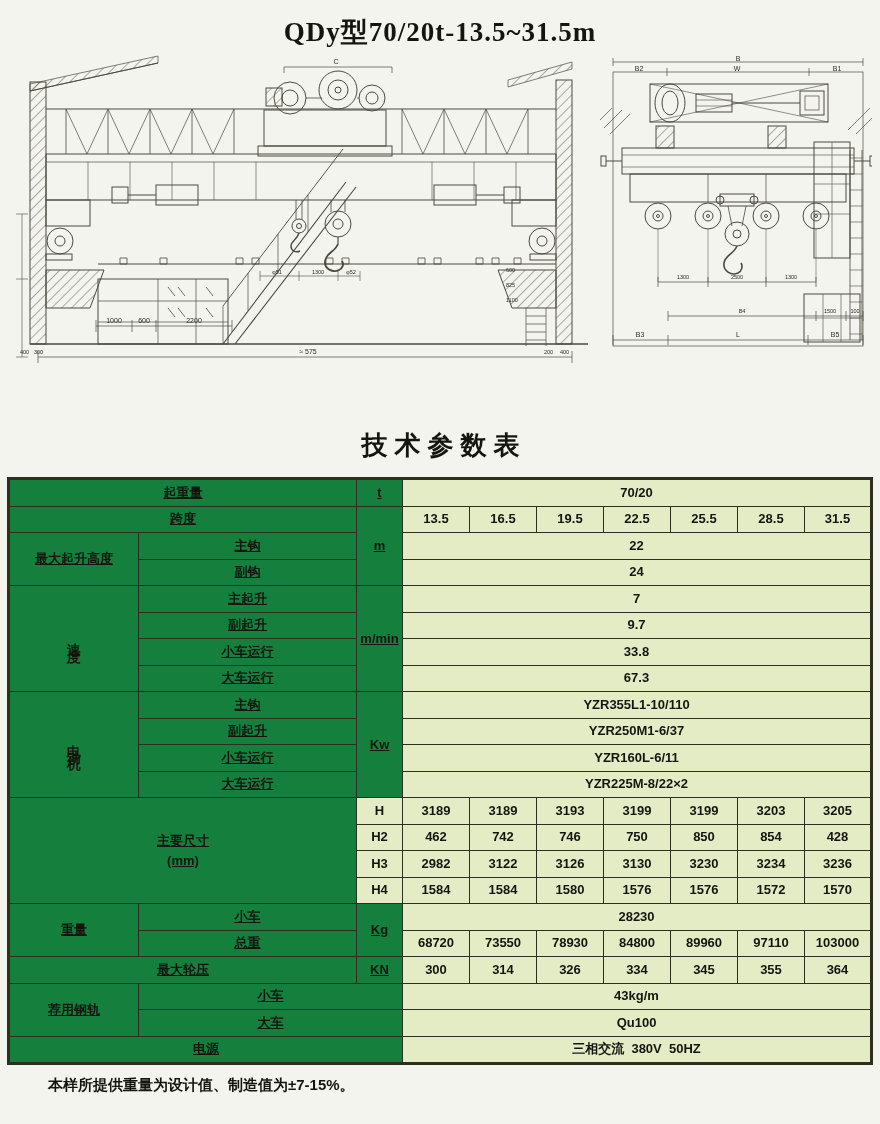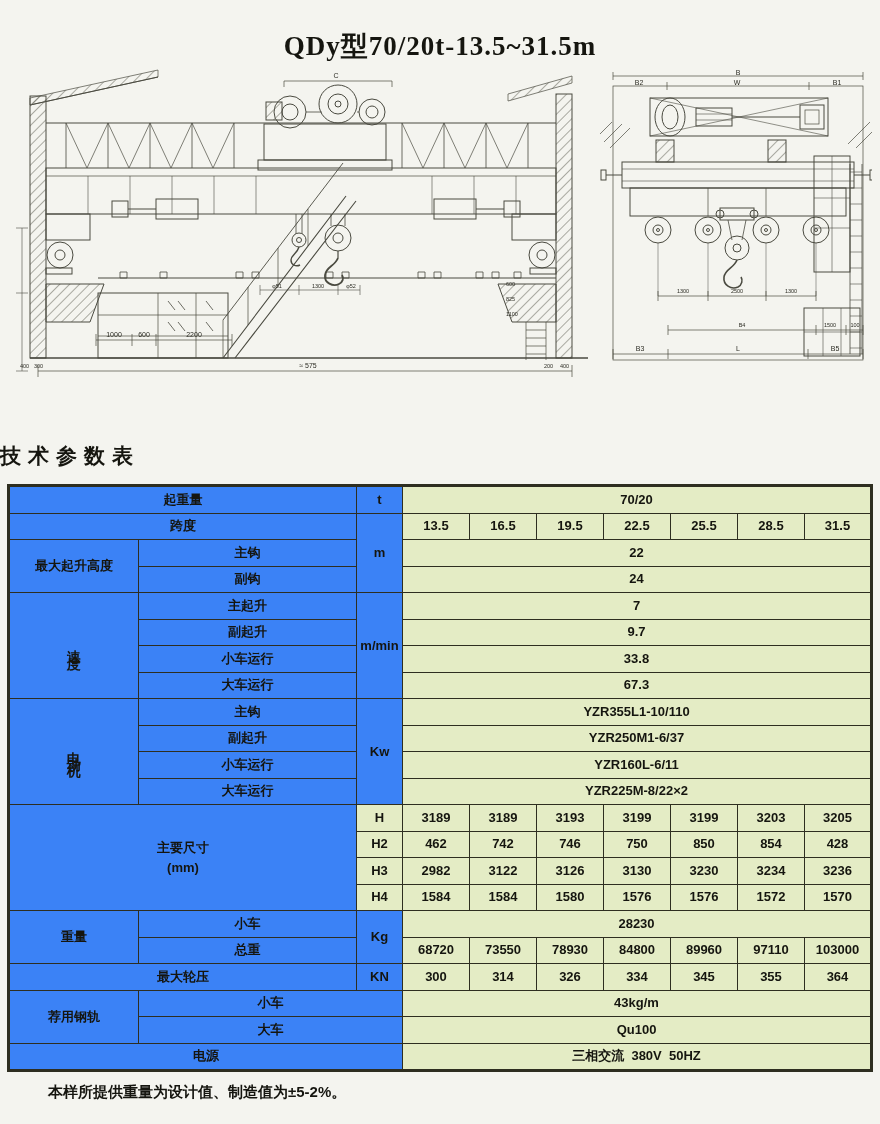--- a/index.html
+++ b/index.html
@@ -9,50 +9,50 @@
     font-family:"Liberation Sans",sans-serif;
     color:#15150f;
     overflow:hidden;
   }
   .page-title{
     text-align:center;
     font-family:"Liberation Serif",serif;
     font-weight:bold;
     font-size:27px;
     letter-spacing:1px;
-    padding-top:28px;
+    padding-top:14px;
     margin:0 0 4px 0;
   }
   svg.drawing{display:block;margin:2px 8px 0 8px;}
   .dim{font-family:"Liberation Sans",sans-serif;font-size:7px;fill:#2c2c24;stroke:none;}
   .dim-s{font-size:5.5px;}
   .table-title{
-    text-align:left;
-    font-size:21px;
+    text-align:center;
+    font-size:26px;
     font-weight:bold;
     letter-spacing:7px;
-    margin:52px 0 14px 0;
+    margin:52px 0 14px 8px;
   }
   table.spec{
     border-collapse:collapse;
     table-layout:fixed;
     margin-left:7px;
     border:3px solid #2e2e20;
   }
   table.spec td{
     border:1.5px solid #2e2e20;
     height:25.5px;
     padding:0 2px;
     text-align:center;
     font-weight:bold;
     font-size:13px;
     line-height:1.05;
     overflow:hidden;
   }
-  td.g{background:#3b82f6;}
+  td.g{background:#15803d;text-decoration:underline;}
   td.v{background:#e4ecc5;}
   td.lbl{text-align:left;padding-left:14px;font-size:14px;}
   td.sub{font-size:14px;}
   td.grp{font-size:13.5px;}
   td.sm{font-size:11.5px;padding:0;}
   td.unit{font-size:12.5px;padding:0;}
   .vt{writing-mode:vertical-rl;text-orientation:upright;letter-spacing:6px;font-size:14px;}
   .dims-label div{margin:6px 0;}
   .pre{white-space:pre;}
   .note{
@@ -405,13 +405,13 @@
       <td class="g sub" colspan="2">大车</td>
       <td class="v" colspan="7">Qu100</td>
     </tr>
     <tr>
       <td class="g sub" colspan="3">电源</td>
       <td class="v pre" colspan="7">三相交流  380V  50HZ</td>
     </tr>
   </tbody>
 </table>
 
-<div class="note">本样所提供重量为设计值、制造值为±5-2%。</div>
+<div class="note">本样所提供重量为设计值、制造值为±7-15%。</div>
 
 </body></html>

